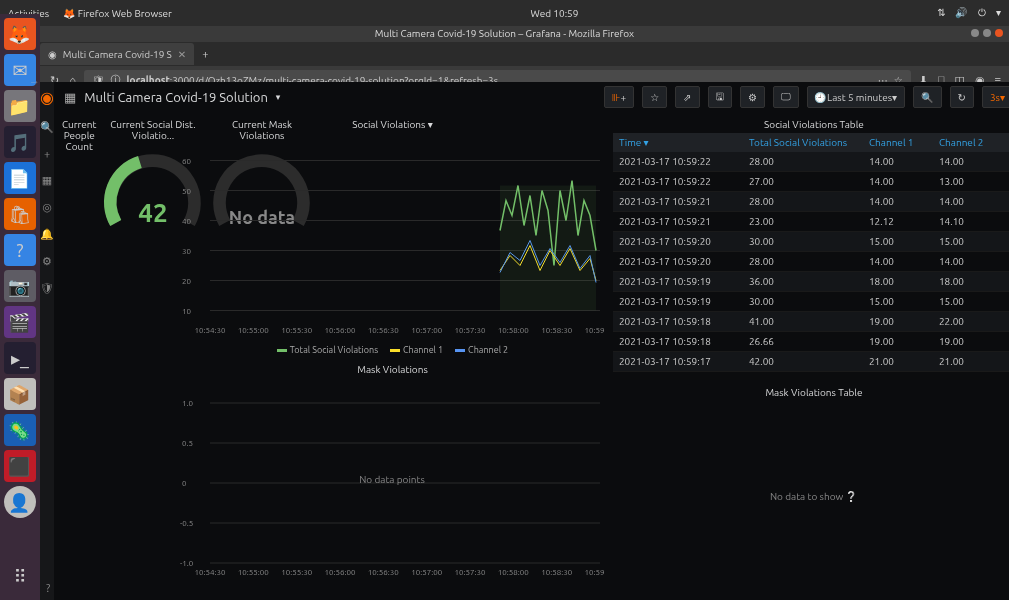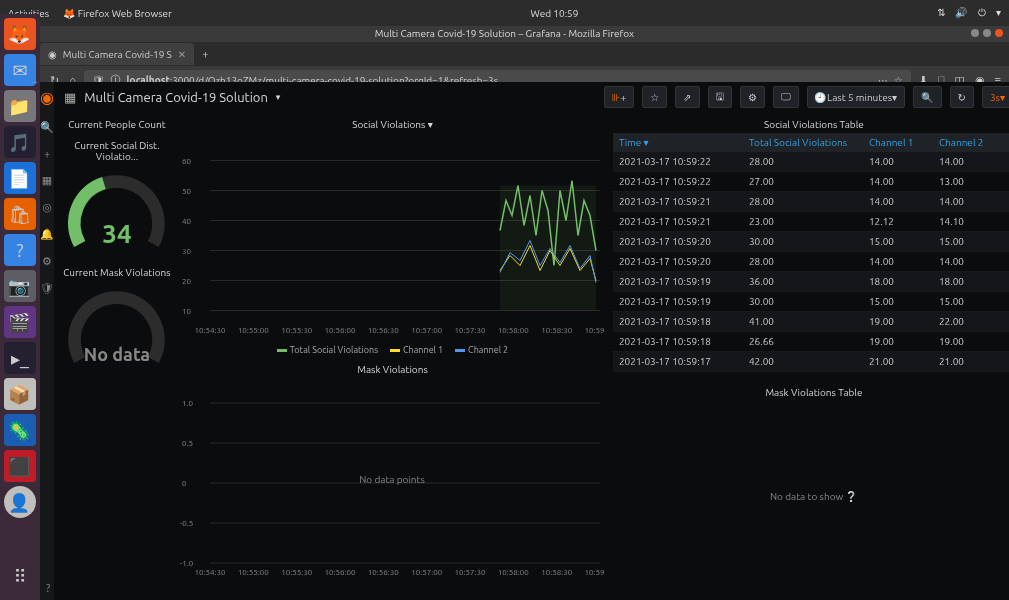--- a/index.html
+++ b/index.html
@@ -24,21 +24,21 @@
 .grafana{position:absolute;left:40px;top:82px;right:0;bottom:0;background:#0b0c0e;display:flex}
 .gside{width:30px;background:#161719;display:flex;flex-direction:column;align-items:center;padding-top:6px;gap:14px;color:#888}
 .gside .logo{color:#f46800;font-size:16px}
 .gmain{flex:1;display:flex;flex-direction:column}
 .ghdr{height:30px;display:flex;align-items:center;padding:0 10px;color:#d8d9da;font-size:13px;gap:8px}
 .ghdr .icon{color:#aaa}
 .ghdr .spacer{flex:1}
 .ghdr .btn{background:#1f2226;border:1px solid #333;height:22px;padding:0 7px;display:flex;align-items:center;border-radius:2px;font-size:10px;color:#ccc}
 .ghdr .btn.orange{color:#f46800}
 .dash{flex:1;display:flex;padding:4px 8px;gap:8px;overflow:hidden}
-.col1{width:110px;display:flex;flex-direction:column;gap:4px}
+.col1{width:110px;display:flex;flex-direction:row;gap:4px}
 .col2{width:425px;display:flex;flex-direction:column;gap:4px}
 .col3{flex:1;display:flex;flex-direction:column;gap:4px}
 .panel{display:flex;flex-direction:column}
 .ptitle{text-align:center;font-size:10px;color:#d8d9da;padding:3px 0}
 .gauge{position:relative;width:105px;height:95px;align-self:center}
 .gauge svg{width:105px;height:95px}
 .gval{position:absolute;bottom:12px;width:100%;text-align:center;font-size:26px;font-weight:bold}
 .green{color:#73bf69}
 .chart{position:relative;height:210px}
 .chart2{height:210px}
@@ -167,21 +167,21 @@
         <div class="panel">
           <div class="ptitle">Current People Count</div>
         </div>
         <div class="panel">
           <div class="ptitle">Current Social Dist. Violatio...</div>
           <div class="gauge">
             <svg viewBox="0 0 100 90">
                 <path d="M15 75 A40 40 0 1 1 85 75" fill="none" stroke="#2c2c2c" stroke-width="12"></path>
                 <path d="M15 75 A40 40 0 0 1 38 17" fill="none" stroke="#73bf69" stroke-width="12"></path>
               </svg>
-            <div class="gval green">34</div>
+            <div class="gval green">42</div>
           </div>
         </div>
         <div class="panel">
           <div class="ptitle">Current Mask Violations</div>
           <div class="gauge">
             <svg viewBox="0 0 100 90">
                 <path d="M15 75 A40 40 0 1 1 85 75" fill="none" stroke="#2c2c2c" stroke-width="12"></path>
               </svg>
             <div class="gval" style="color:#888;font-size:18px">No data</div>
           </div>

